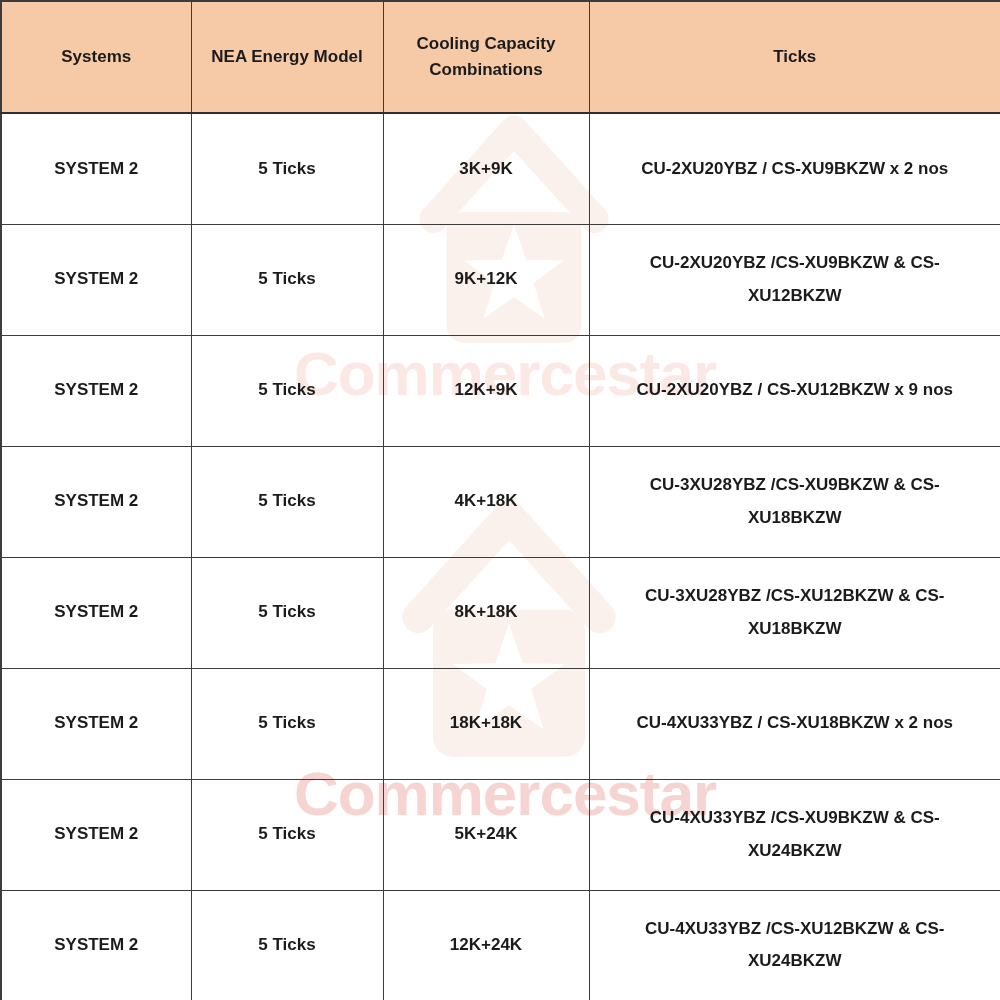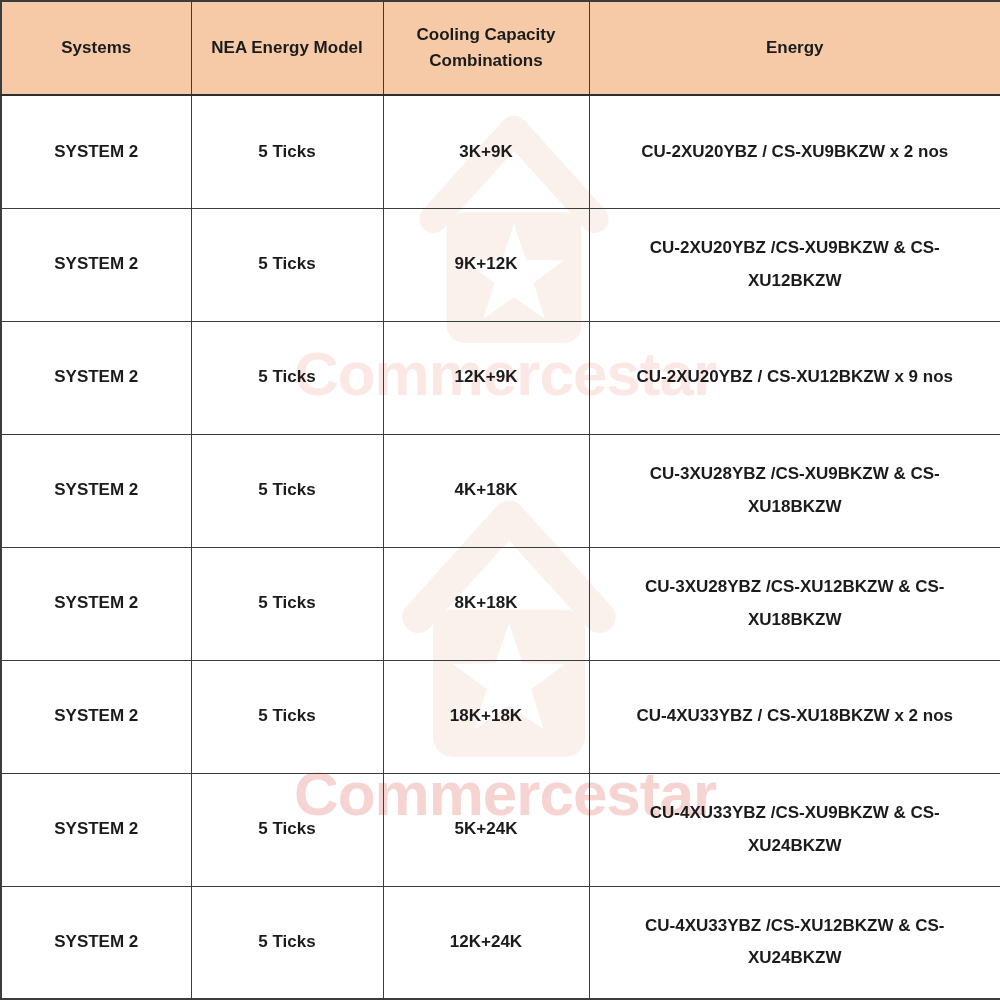--- a/index.html
+++ b/index.html
@@ -48,21 +48,21 @@
     background: transparent;
     border: 2px solid var(--border);
   }
   th, td {
     border: 1px solid var(--border);
     text-align: center;
     vertical-align: middle;
     color: var(--text);
     font-weight: 700;
   }
-  thead tr { height: 94px; }
+  thead tr { height: 112px; }
   tbody tr { height: 111px; }
   th {
     background: var(--header-bg);
     font-size: 17px;
     line-height: 1.55;
     padding: 4px 8px;
     border-bottom: 2px solid #2E2E2E;
   }
   td {
     background: transparent;
@@ -97,21 +97,21 @@
       <col style="width:190px">
       <col style="width:192px">
       <col style="width:206px">
       <col style="width:412px">
     </colgroup>
     <thead>
       <tr>
         <th>Systems</th>
         <th>NEA Energy Model</th>
         <th>Cooling Capacity Combinations</th>
-        <th>Energy</th>
+        <th>Ticks</th>
       </tr>
     </thead>
     <tbody>
         <tr>
           <td>SYSTEM 2</td>
           <td>5 Ticks</td>
           <td>3K+9K</td>
           <td>CU-2XU20YBZ / CS-XU9BKZW x 2 nos</td>
         </tr>
         <tr>

